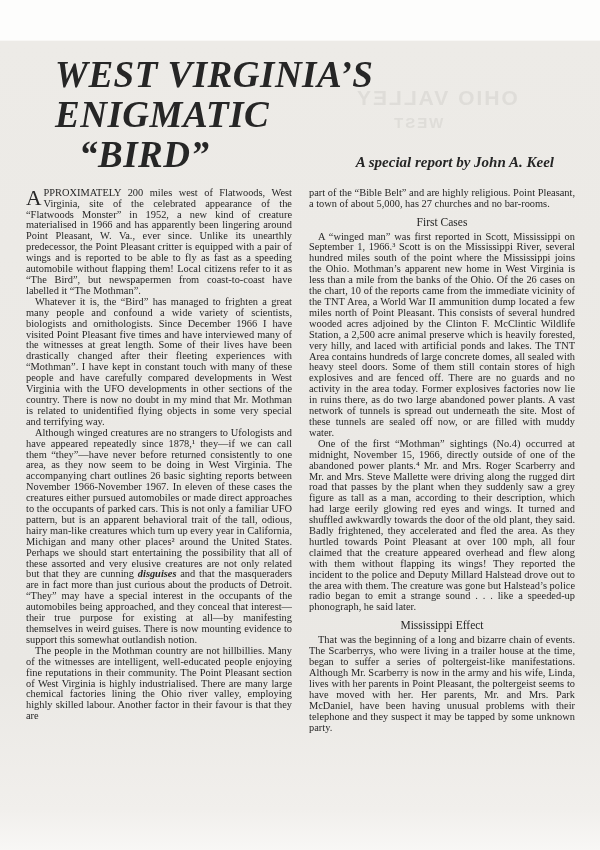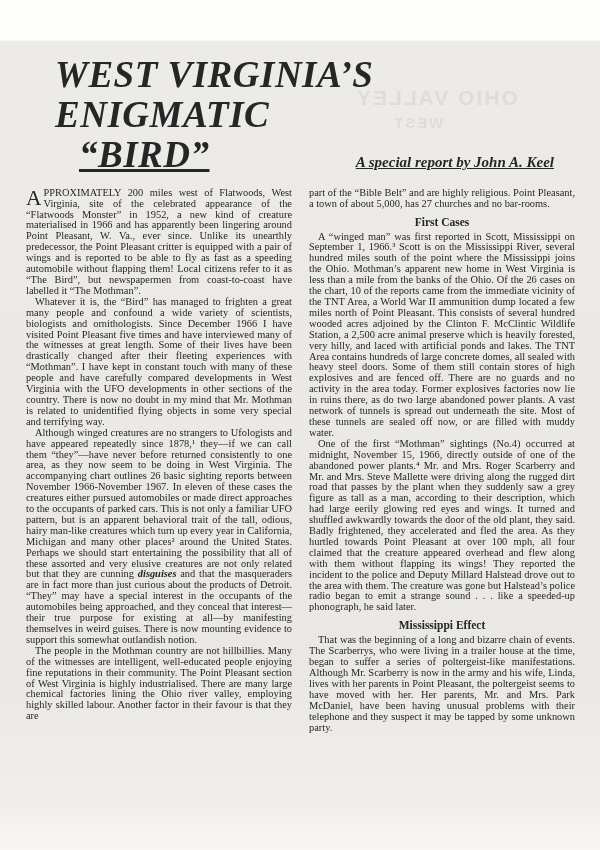--- a/index.html
+++ b/index.html
@@ -30,34 +30,34 @@
   .st1 { left: 355px; top: 46px; font-size: 21px; }
   .st2 { left: 392px; top: 74px; font-size: 15px; }
   .header { position: relative; padding: 15px 22px 0 27px; }
   .title-line1 {
     font-size: 37px; font-weight: bold; font-style: italic;
     letter-spacing: 0.5px; line-height: 1.08;
     margin: 0 0 0 28px;
   }
   .title-row {
     display: flex; align-items: baseline; justify-content: space-between;
-    padding: 0 24px 0 52px; margin-top: 1px; text-decoration: underline;
+    padding: 0 24px 0 52px; margin-top: 1px;
   }
   .title-line2 { font-size: 37px; font-weight: bold; font-style: italic; letter-spacing: 0.5px; line-height: 1.05; }
   .byline { font-size: 15px; font-weight: bold; font-style: italic; }
   .columns { display: flex; gap: 17px; padding: 13px 22px 0 26px; }
   .col {
     width: 266px; height: 650px; overflow: hidden;
     font-size: 10.4px; line-height: 10.9px;
     text-align: justify;
   }
   .col p { margin: 0; }
   p.indent { text-indent: 9px; }
   .col h2 {
-    font-size: 11.5px; font-weight: bold; text-align: center;
+    font-size: 11.5px; font-weight: normal; text-align: center;
     margin: 6px 0 4px; line-height: 12px;
   }
   .dropcap {
     float: left; font-size: 21.5px; line-height: 18.5px;
     padding-right: 2px; margin-top: 1px;
   }
   em.inline-italic { font-style: italic; font-weight: bold; }
 </style>
 </head>
 <body>

